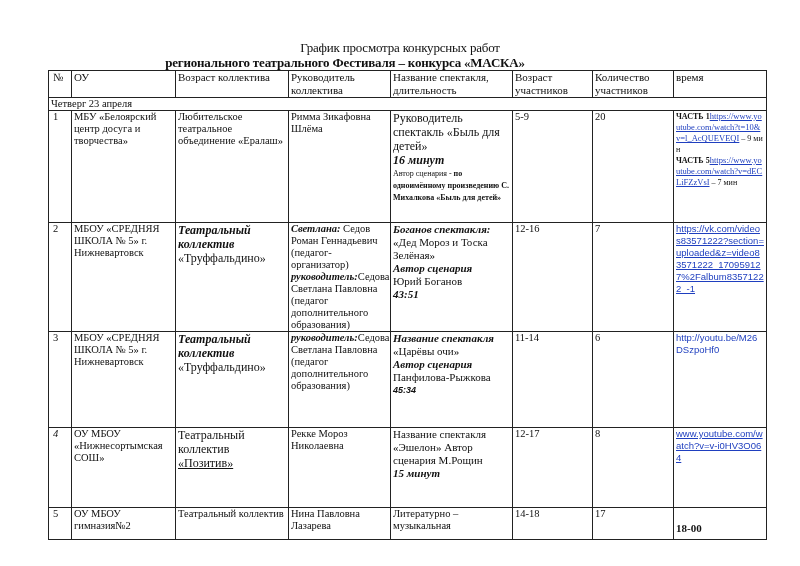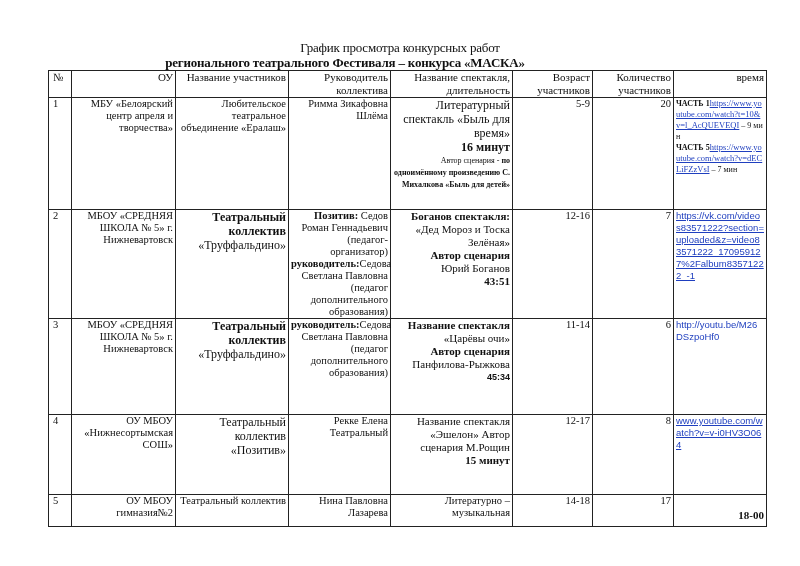--- a/index.html
+++ b/index.html
@@ -5,36 +5,36 @@
   html, body { margin: 0; padding: 0; background: #ffffff; }
   body { width: 800px; height: 566px; overflow: hidden; position: relative;
          font-family: "Liberation Serif", "DejaVu Serif", serif; color: #111; }
   .title1 { position: absolute; top: 40px; left: 0; width: 800px; text-align: center;
             font-size: 13px; letter-spacing: -0.2px; }
   .title2 { position: absolute; top: 55px; left: 0; width: 690px; text-align: center;
             font-size: 13px; font-weight: bold; letter-spacing: -0.2px; }
   table.sched { position: absolute; top: 70px; left: 48px; width: 718px;
                 border-collapse: collapse; table-layout: fixed; }
   table.sched td, table.sched th { border: 1px solid #222; vertical-align: top;
-                text-align: right; padding: 0 2px; font-size: 10.5px; line-height: 12px;
+                text-align: left; padding: 0 2px; font-size: 10.5px; line-height: 12px;
                 font-weight: normal; }
   table.sched th { font-size: 11px; line-height: 13px; }
   .day td { font-weight: bold; font-size: 13px; line-height: 15px; }
   .num { text-align: left !important; padding-left: 4px !important; }
   .small { font-size: 8px; line-height: 10px; }
   .smallb { font-size: 8px; line-height: 10px; font-weight: bold; }
-  .b { font-weight: bold; }
+  .b { font-weight: bold; font-style: italic; }
   .big { font-size: 12px; line-height: 14px; }
   .link { color: #1f3fbf; text-decoration: underline; }
   .linksans { font-family: "Liberation Sans", "DejaVu Sans", sans-serif; font-size: 9.5px;
               line-height: 12px; color: #1f3fbf; text-decoration: underline; word-break: break-all; }
   .linkplain { font-family: "Liberation Sans", "DejaVu Sans", sans-serif; font-size: 9.5px;
               line-height: 12px; color: #1f3fbf; word-break: break-all; }
   .tleft { text-align: left !important; }
-  .u { }
+  .u { text-decoration: underline; }
   .cell-block { display: block; }
   .bottom-time { display: block; margin-top: 14px; font-weight: bold; font-size: 11px; }
 </style>
 </head>
 <body>
 
 <div class="title1">График просмотра конкурсных работ</div>
 <div class="title2">регионального  театрального  Фестиваля – конкурса  «МАСКА»</div>
 
 <table class="sched">
@@ -45,55 +45,58 @@
     <col style="width:102px">
     <col style="width:122px">
     <col style="width:80px">
     <col style="width:81px">
     <col style="width:93px">
   </colgroup>
   <tbody>
       <tr>
     <th class="num">№</th>
     <th>ОУ</th>
-    <th>Название участников</th>
+    <th>Возраст коллектива</th>
     <th>Руководитель коллектива</th>
     <th>Название спектакля, длительность</th>
     <th>Возраст участников</th>
     <th>Количество участников</th>
     <th>время</th>
   </tr>
+  <tr class="day">
+    <td colspan="8">Четверг 23 апреля</td>
+  </tr>
 
   <tr style="height:112px">
     <td class="num big">1</td>
-    <td class="big">МБУ «Белоярский центр апреля и творчества»</td>
+    <td class="big">МБУ «Белоярский центр досуга и творчества»</td>
     <td class="big">Любительское театральное объединение «Ералаш»</td>
     <td class="big">Римма Зикафовна Шлёма</td>
     <td>
-      <span class="cell-block big">Литературный спектакль «Быль для время»</span>
+      <span class="cell-block big">Руководитель спектакль «Быль для детей»</span>
       <span class="cell-block b big">16  минут</span>
       <span class="small">Автор сценария  - </span><span class="smallb">по одноимённому произведению С. Михалкова «Быль для детей»</span>
     </td>
     <td class="big">5-9</td>
     <td class="big">20</td>
     <td class="tleft" style="font-size:8.5px;line-height:11px;word-break:break-all;margin-left:17px;">
       <span class="smallb">ЧАСТЬ 1</span><span class="link">https://www.youtube.com/watch?t=10&amp;v=l_AcQUEVEQI</span><span class="small"> – 9 мин</span><br>
       <span class="smallb">ЧАСТЬ 5</span><span class="link">https://www.youtube.com/watch?v=dECLiFZzVsI</span><span class="small"> – 7 мин</span>
     </td>
   </tr>
 
   <tr style="height:102px">
     <td class="num big">2</td>
     <td class="small">МБОУ «СРЕДНЯЯ ШКОЛА № 5» г. Нижневартовск</td>
     <td>
       <span class="cell-block b big">Театральный коллектив</span>
       <span class="cell-block big">«Труффальдино»</span>
     </td>
     <td>
-      <span class="b">Позитив: </span><span>Седов Роман Геннадьевич (педагог-организатор)</span>
+      <span class="b">Светлана: </span><span>Седов Роман Геннадьевич (педагог-организатор)</span>
       <span class="b">руководитель:</span><span>Седова Светлана Павловна (педагог дополнительного образования)</span>
     </td>
     <td style="font-size:11px;line-height:13px;">
       <span class="cell-block b">Боганов спектакля:</span>
       <span class="cell-block">«Дед Мороз и Тоска Зелёная»</span>
       <span class="cell-block b">Автор сценария</span>
       <span class="cell-block">Юрий Боганов</span>
       <span class="cell-block b">43:51</span>
     </td>
     <td class="big">12-16</td>
@@ -127,21 +130,21 @@
     </td>
   </tr>
 
   <tr style="height:80px">
     <td class="num big b">4</td>
     <td class="big">ОУ МБОУ «Нижнесортымская СОШ»</td>
     <td>
       <span class="cell-block big">Театральный коллектив</span>
       <span class="cell-block big u">«Позитив»</span>
     </td>
-    <td class="big">Рекке Елена Театральный</td>
+    <td class="big">Рекке Мороз Николаевна</td>
     <td style="font-size:11px;line-height:13px;">
       <span class="cell-block">Название спектакля «Эшелон» Автор сценария М.Рощин</span>
       <span class="cell-block b">15 минут</span>
     </td>
     <td class="big">12-17</td>
     <td class="big">8</td>
     <td class="tleft">
       <span class="linksans">www.youtube.com/watch?v=v-i0HV3O064</span>
     </td>
   </tr>

